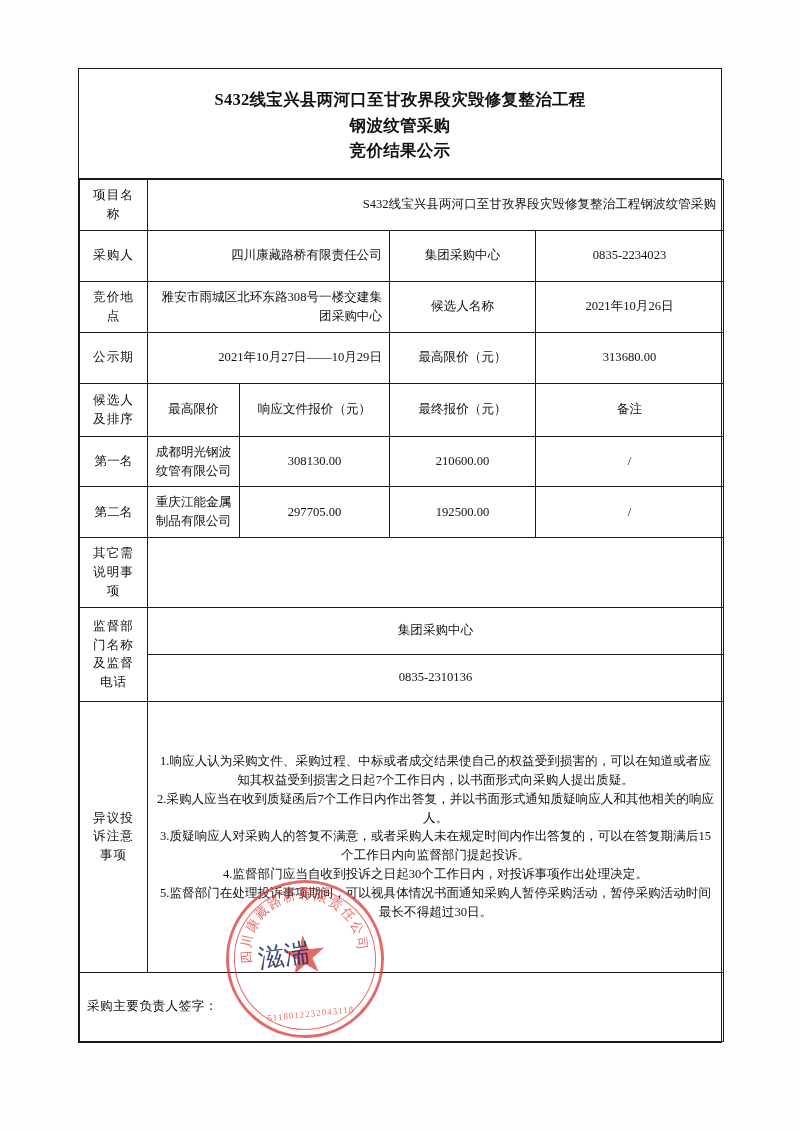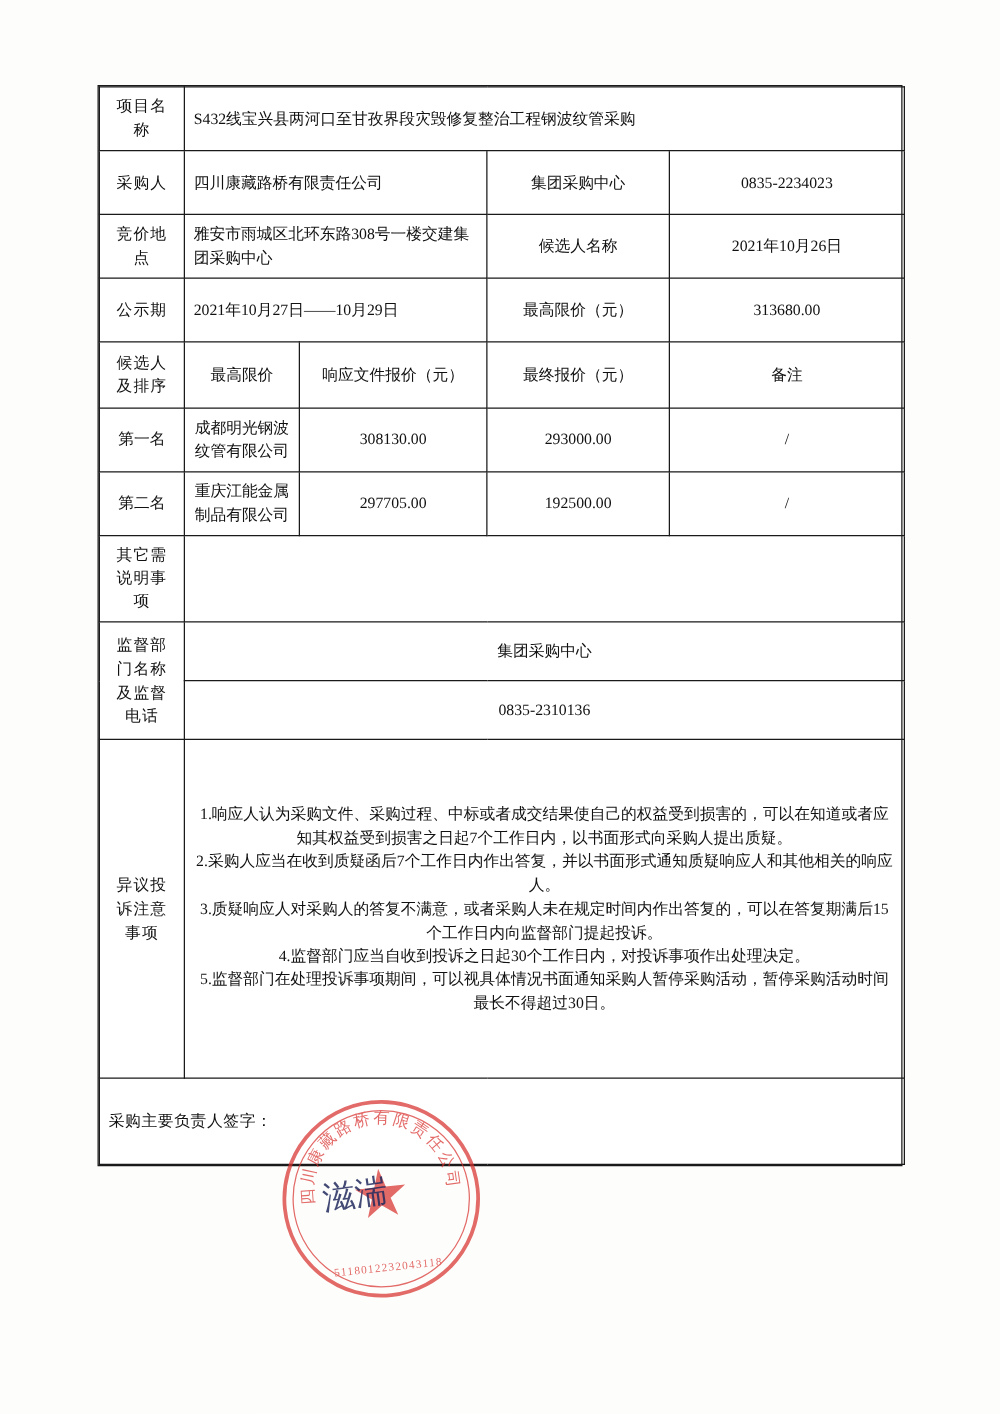--- a/index.html
+++ b/index.html
@@ -53,21 +53,21 @@
     padding: 6px 7px;
     vertical-align: middle;
     line-height: 1.5;
   }
   .lbl {
     text-align: center;
     white-space: pre-line;
     letter-spacing: 1px;
   }
   .ctr { text-align: center; }
-  .lft { text-align: left; }
+  .lft { text-align: right; }
   .num { text-align: center; }
   .tall { height: 38px; }
   .cand-head td { height: 40px; }
   .notes-cell {
     text-align: center;
     vertical-align: top;
     padding: 10px 12px 14px 10px;
     line-height: 1.78;
     font-size: 12.4px;
   }
@@ -144,20 +144,25 @@
     pointer-events: none;
   }
 </style>
 </head>
 <body>
 
 <div class="page">
 
   <div class="sheet">
 
+    <div class="title-block">
+      <div class="title-line">S432线宝兴县两河口至甘孜界段灾毁修复整治工程</div>
+      <div class="title-line">钢波纹管采购</div>
+      <div class="title-line">竞价结果公示</div>
+    </div>
 
     <table class="main">
       <colgroup>
         <col style="width:68px">
         <col style="width:92px">
         <col style="width:150px">
         <col style="width:146px">
         <col style="width:188px">
       </colgroup>
 
@@ -196,21 +201,21 @@
         <td class="ctr">最高限价</td>
         <td class="ctr">响应文件报价（元）</td>
         <td class="ctr">最终报价（元）</td>
         <td class="ctr">备注</td>
       </tr>
 
       <tr class="tall">
         <td class="ctr">第一名</td>
         <td class="ctr">成都明光钢波纹管有限公司</td>
         <td class="num">308130.00</td>
-        <td class="num">293000.00</td>
+        <td class="num">210600.00</td>
         <td class="ctr">/</td>
       </tr>
 
       <tr class="tall">
         <td class="ctr">第二名</td>
         <td class="ctr">重庆江能金属制品有限公司</td>
         <td class="num">297705.00</td>
         <td class="num">192500.00</td>
         <td class="ctr">/</td>
       </tr>

